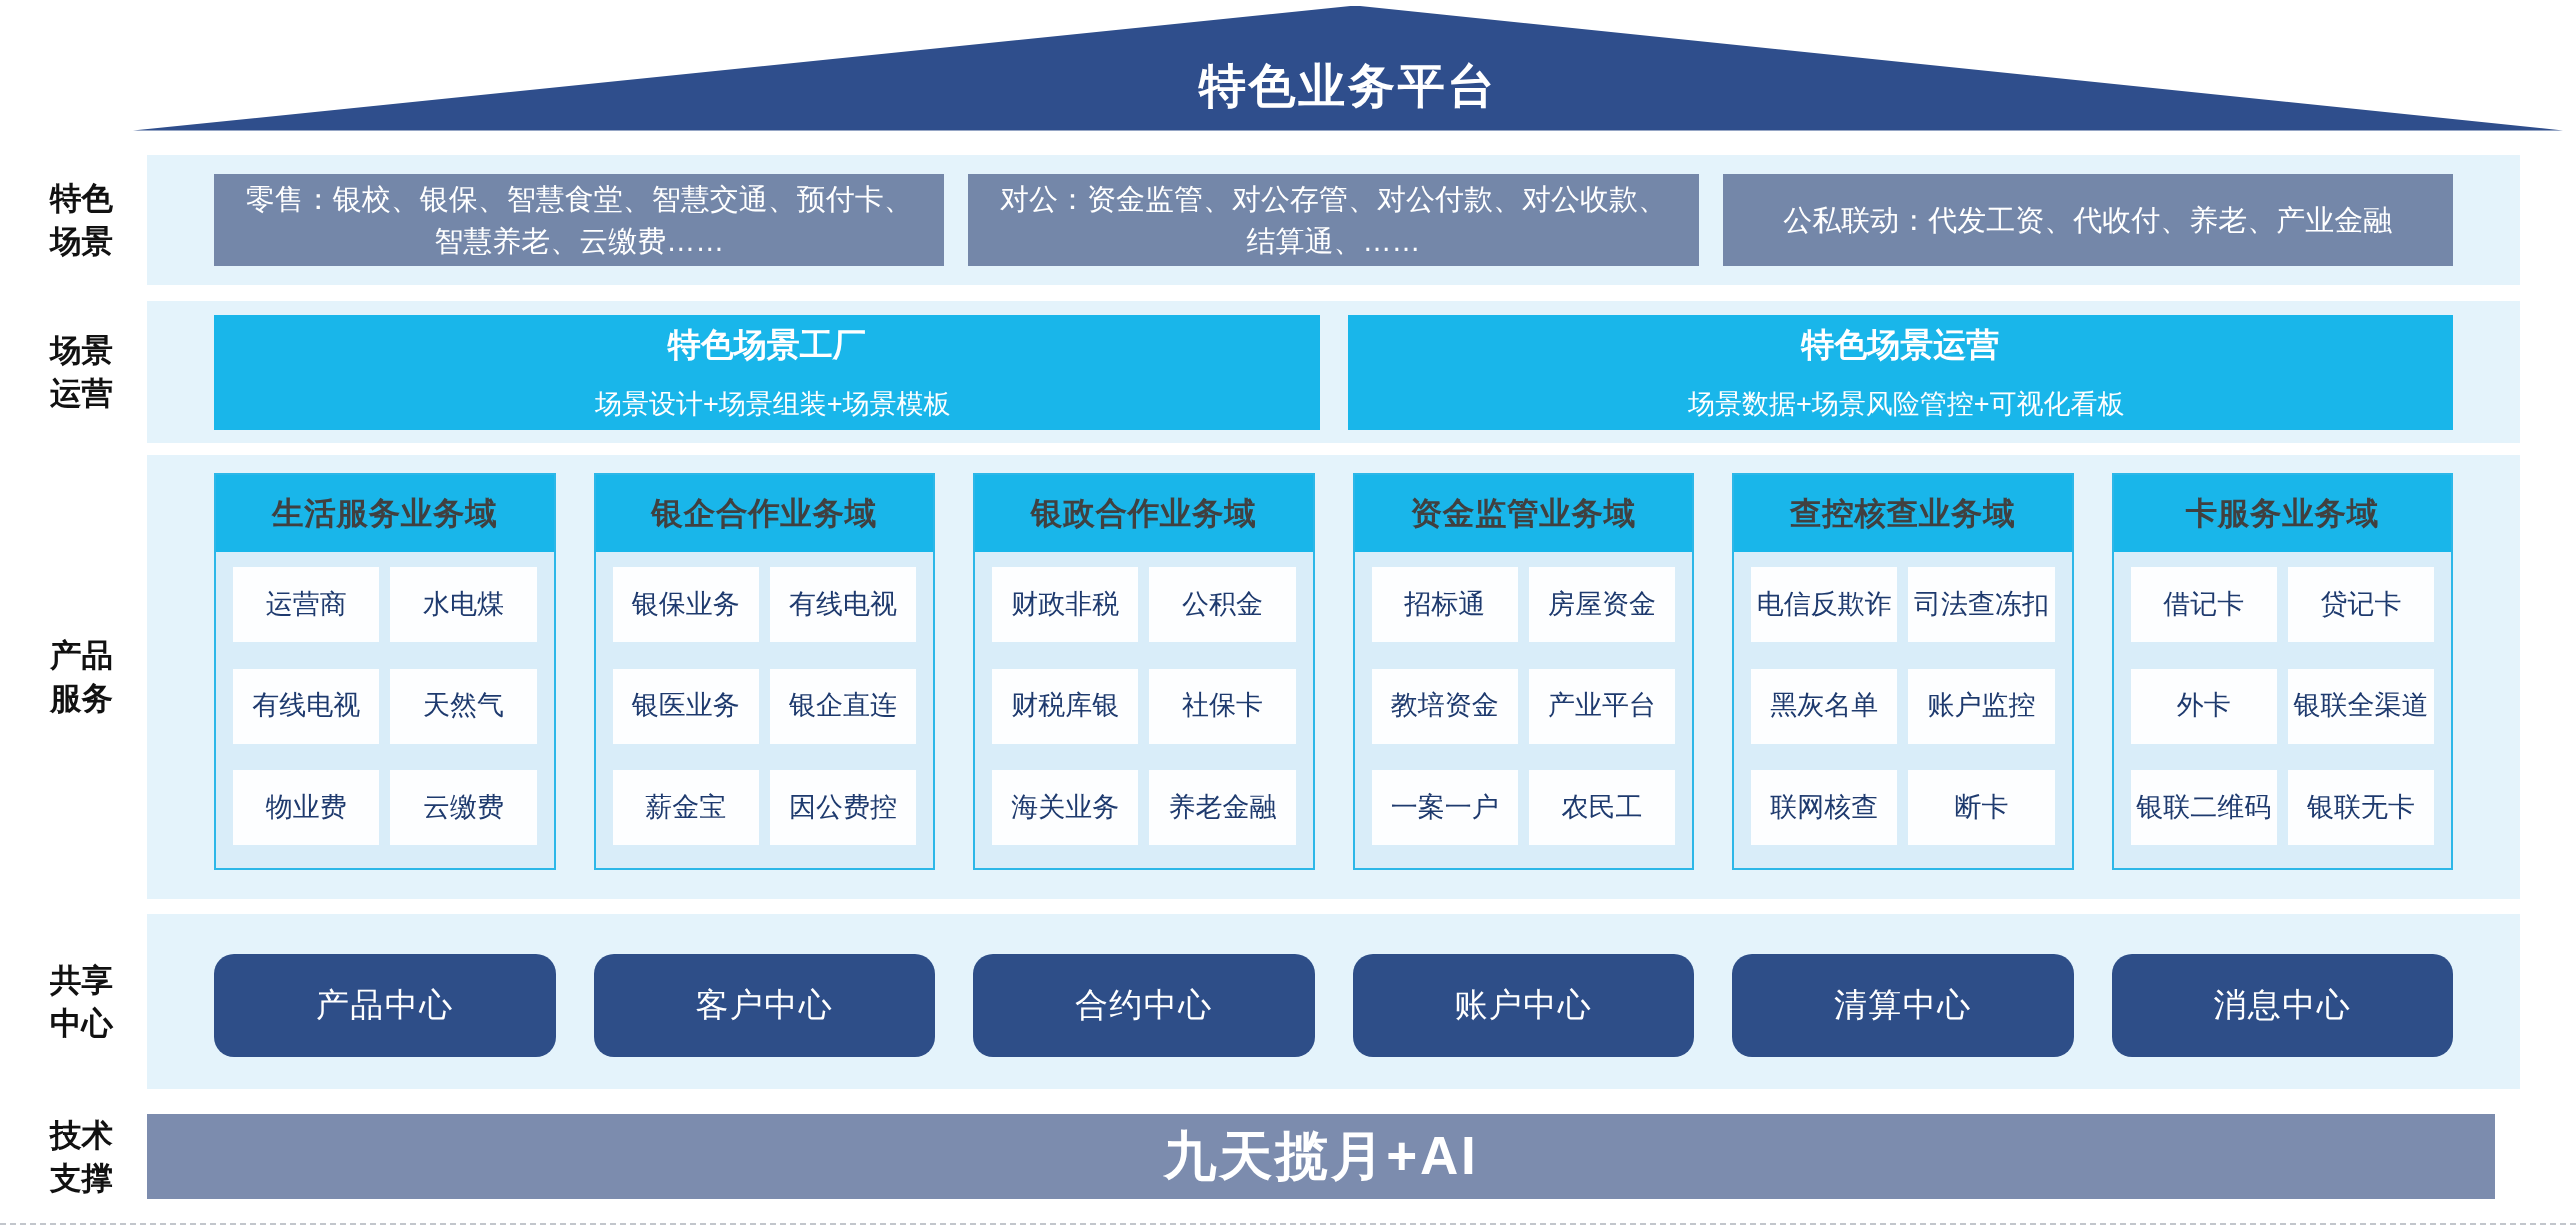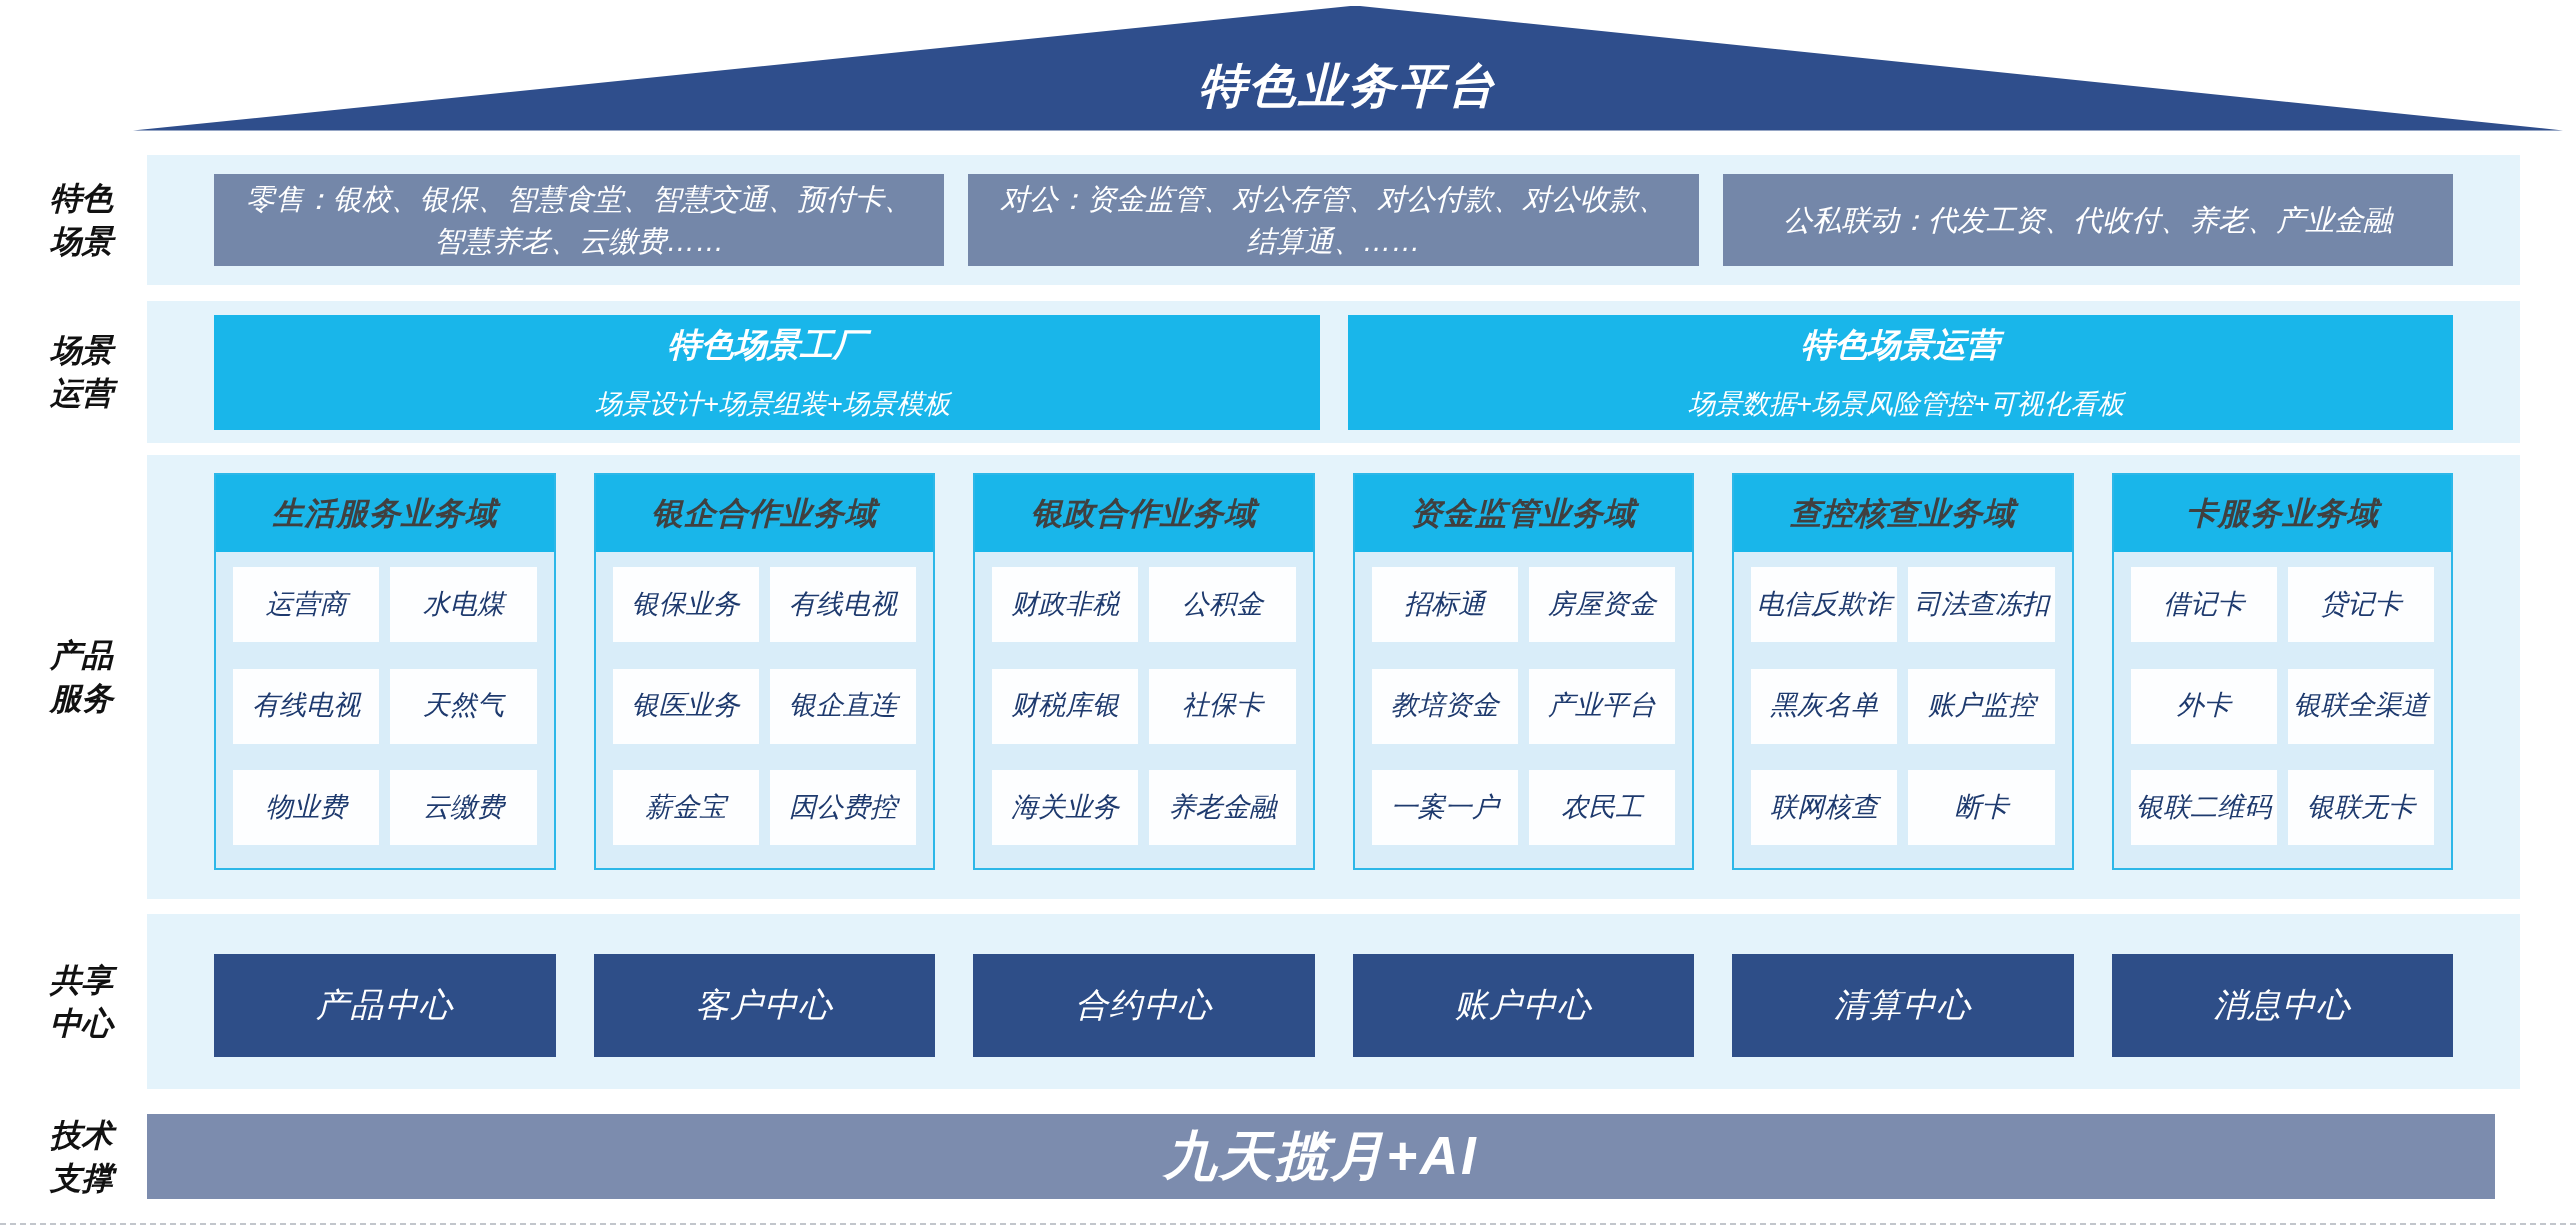--- a/index.html
+++ b/index.html
@@ -9,21 +9,21 @@
     --cyan:#19B6EA;
     --column-border:#2CB7E8;
     --column-body:#D9EDF9;
     --cell-bg:#FDFEFF;
     --cell-text:#1E3A6E;
     --center-navy:#2E4E88;
     --tech-bar:#7C8CAE;
   }
   html,body{margin:0;padding:0;background:#ffffff;}
   body{font-family:"Liberation Sans","DejaVu Sans",sans-serif;}
-  #canvas{position:relative;width:2576px;height:1232px;background:#ffffff;overflow:hidden;font-style:italic;}
+  #canvas{position:relative;width:2576px;height:1232px;background:#ffffff;overflow:hidden;}
 
   
   .roof{
     position:absolute;left:133px;top:5.5px;width:2430px;height:125px;
     background:var(--roof-navy);
     clip-path:polygon(50.3% 0,100% 100%,0 100%);
     display:flex;align-items:flex-end;justify-content:center;
   }
   .roof-title{
     color:#ffffff;font-size:47px;font-weight:bold;letter-spacing:2.7px;
@@ -83,21 +83,21 @@
     display:flex;align-items:center;justify-content:center;text-align:center;
     font-size:27px;line-height:1.15;padding:2.7px 4.1px;box-sizing:border-box;
   }
 
   
   .row-shared{top:914px;height:175px;}
   .shared-band{display:flex;align-items:flex-start;gap:38px;padding:40px 67px 0;box-sizing:border-box;}
   .center-box{
     flex:1;height:103px;background:var(--center-navy);color:#ffffff;
     display:flex;align-items:center;justify-content:center;
-    font-size:33px;letter-spacing:1.4px;
+    font-size:33px;letter-spacing:1.4px;border-radius:20px;
   }
 
   
   .row-tech{top:1114px;height:85px;}
   .tech-bar{
     position:absolute;left:147px;top:0;bottom:0;width:2348px;
     background:var(--tech-bar);color:#ffffff;
     display:flex;align-items:center;justify-content:center;
     font-size:53px;font-weight:bold;letter-spacing:2.7px;
   }

